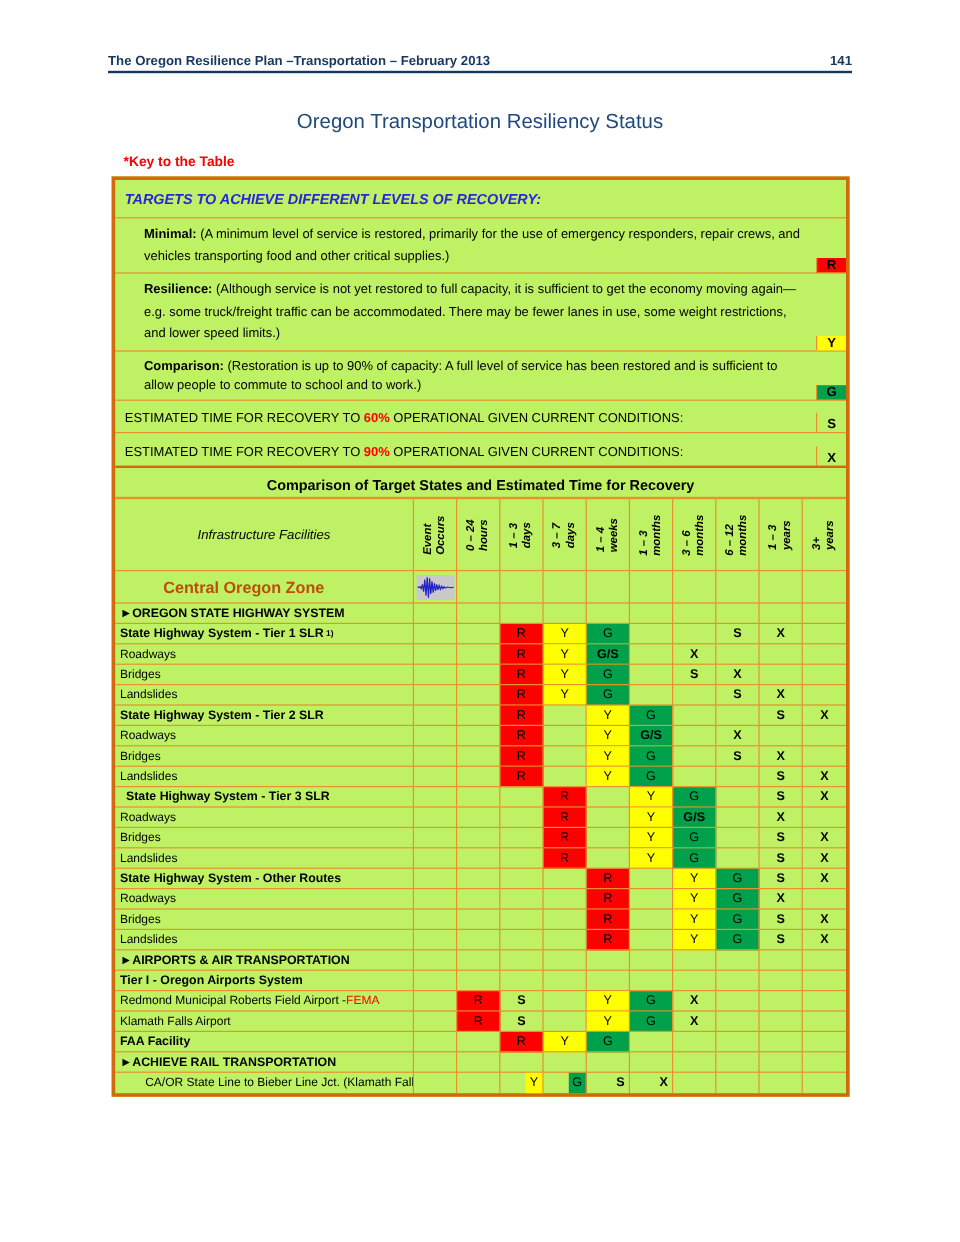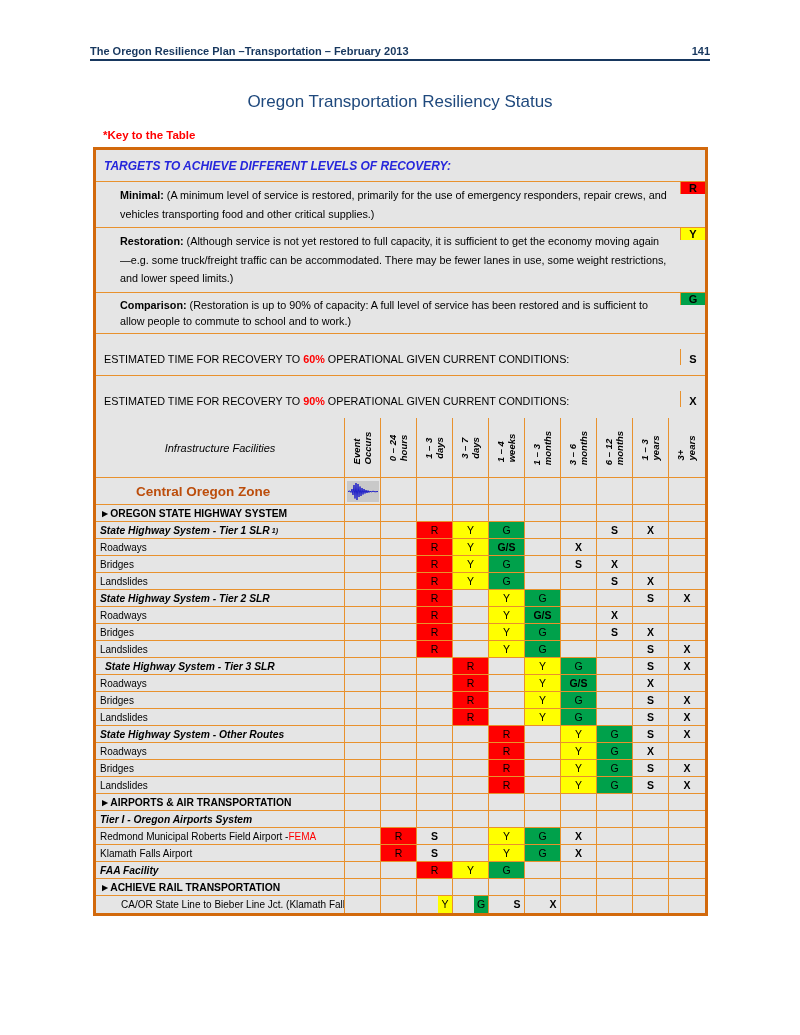--- a/index.html
+++ b/index.html
@@ -6,33 +6,33 @@
   html,body { background:#ffffff; }
   body { width:800px; height:1035px; font-family:"Liberation Sans",sans-serif; color:#000; position:relative; }
   .page { position:absolute; inset:0; background:#fff; overflow:hidden; }
 
   .doc-header { position:absolute; left:90px; top:45px; width:620px; display:flex; justify-content:space-between;
     font-size:11px; font-weight:bold; color:#17375E; border-bottom:2px solid #17375E; padding-bottom:2px; }
   .page-title { position:absolute; top:92px; left:90px; width:620px; text-align:center;
     font-size:17px; font-weight:normal; color:#1F497D; }
   .key-label { position:absolute; top:129px; left:103px; font-size:11.5px; font-weight:bold; color:#FF0000; }
 
-  .outer { position:absolute; left:93px; top:147px; width:615px; border:3px solid #D2690C; background:#e5e5e5; }
+  .outer { position:absolute; left:93px; top:147px; width:615px; border:3px solid #D2690C; background:#bef264; }
 
   
   .kt-header { min-height:32px; padding:9px 8px 4px 8px; font-size:12px; font-weight:bold; font-style:italic;
     color:#2626DB; border-bottom:1.5px solid #E8912D; }
-  .kt-row { display:flex; border-bottom:1.5px solid #E8912D; align-items:flex-start; }
+  .kt-row { display:flex; border-bottom:1.5px solid #E8912D; align-items:flex-end; }
   .kt-text { flex:1; padding:4px 12px 4px 24px; font-size:10.8px; line-height:1.72; }
   .kt-text b { font-weight:bold; }
   .kt-row.minimal { min-height:42px; }
   .kt-row.functional { min-height:55px; }
   .kt-row.operational { min-height:37px; }
   .kt-row.operational .kt-text { line-height:1.5; }
-  .kt-row.est { min-height:27px;margin-top:15px; }
+  .kt-row.est { min-height:27px; }
   .kt-row.est .kt-text { padding-left:8px; display:flex; align-items:center; line-height:1.2; }
   .kt-row.est.last { border-bottom:none; }
   .kt-code { width:25px; border-left:1.5px solid #E8912D; display:flex; align-items:flex-start;
     justify-content:center; font-weight:bold; font-size:11px; padding-top:4px; }
   .kt-row.minimal .kt-code, .kt-row.functional .kt-code, .kt-row.operational .kt-code { align-items:center; padding-top:0; }
   .red { color:#FF0000; }
 
   
   .cmp-title { border-top:2.5px solid #D2690C; border-bottom:2px solid #E8912D; height:28px;
     text-align:center; font-weight:bold; font-size:12px; padding-top:7px; }
@@ -44,21 +44,21 @@
   .facilities { display:flex; align-items:center; justify-content:center; font-weight:normal; font-style:italic; font-size:11px; }
   .colhead { position:relative; }
   .rot { position:absolute; left:50%; top:50%; transform:translate(-50%,-50%) rotate(-90deg);
     font-weight:bold; font-style:italic; font-size:9.5px; line-height:1.15; white-space:nowrap; text-align:left; }
   .zone-row { height:27px; }
   .zone-label { color:#BC4D0B; font-weight:bold; font-size:13.5px; padding-left:40px; display:flex; align-items:center; }
   .icon-cell { display:flex; align-items:center; justify-content:center; }
   .data-row { height:17px; }
   .row-label { font-size:10px; padding-left:4px; display:flex; align-items:center; white-space:nowrap; overflow:hidden; }
   .row-label.section { font-weight:bold; font-size:10.3px; }
-  .row-label.sub { font-weight:bold; font-style:italic; font-size:10.3px; }
+  .row-label.sub { font-weight:bold; font-size:10.3px; }
   .row-label.indent { padding-left:9px; }
   .row-label sup { font-size:7px; vertical-align:super; margin-left:2px; font-weight:bold; }
   .status { display:flex; align-items:center; justify-content:center; font-size:10.5px; line-height:1; }
 </style>
 </head>
 <body>
 
 <div class="page">
 
   <div class="doc-header">
@@ -72,21 +72,21 @@
   <div class="outer">
 
     <div class="kt-header">TARGETS TO ACHIEVE DIFFERENT LEVELS OF RECOVERY:</div>
 
     <div class="kt-row minimal">
       <div class="kt-text"><b>Minimal:</b><span> (A minimum level of service is restored, primarily for the use of emergency responders, repair crews, and vehicles transporting food and other critical supplies.)</span></div>
       <div class="kt-code" style="background: rgb(255, 0, 0);">R</div>
     </div>
 
     <div class="kt-row functional">
-      <div class="kt-text"><b>Restoration:</b><span> (Although service is not yet restored to full capacity, it is sufficient to get the economy moving again—e.g. some truck/freight traffic can be accommodated. There may be fewer lanes in use, some weight restrictions, and lower speed limits.)</span></div>
+      <div class="kt-text"><b>Resilience:</b><span> (Although service is not yet restored to full capacity, it is sufficient to get the economy moving again—e.g. some truck/freight traffic can be accommodated. There may be fewer lanes in use, some weight restrictions, and lower speed limits.)</span></div>
       <div class="kt-code" style="background: rgb(255, 255, 0);">Y</div>
     </div>
 
     <div class="kt-row operational">
       <div class="kt-text"><b>Comparison:</b><span> (Restoration is up to 90% of capacity: A full level of service has been restored and is sufficient to allow people to commute to school and to work.)</span></div>
       <div class="kt-code" style="background: rgb(0, 161, 75);">G</div>
     </div>
 
     <div class="kt-row est">
       <div class="kt-text">
@@ -95,20 +95,21 @@
       <div class="kt-code">S</div>
     </div>
 
     <div class="kt-row est last">
       <div class="kt-text">
           <span><span>ESTIMATED TIME FOR RECOVERY TO </span><b class="red">90%</b><span> OPERATIONAL GIVEN CURRENT CONDITIONS:</span></span>
         </div>
       <div class="kt-code">X</div>
     </div>
 
+    <div class="cmp-title">Comparison of Target States and Estimated Time for Recovery</div>
 
     <div id="cmp-grid">
         <div class="cmp-row header-row">
           <div class="cell facilities">Infrastructure Facilities</div>
           <div class="cell colhead">
             <div class="rot">
               <div>Event</div>
               <div>Occurs</div>
             </div>
           </div>

